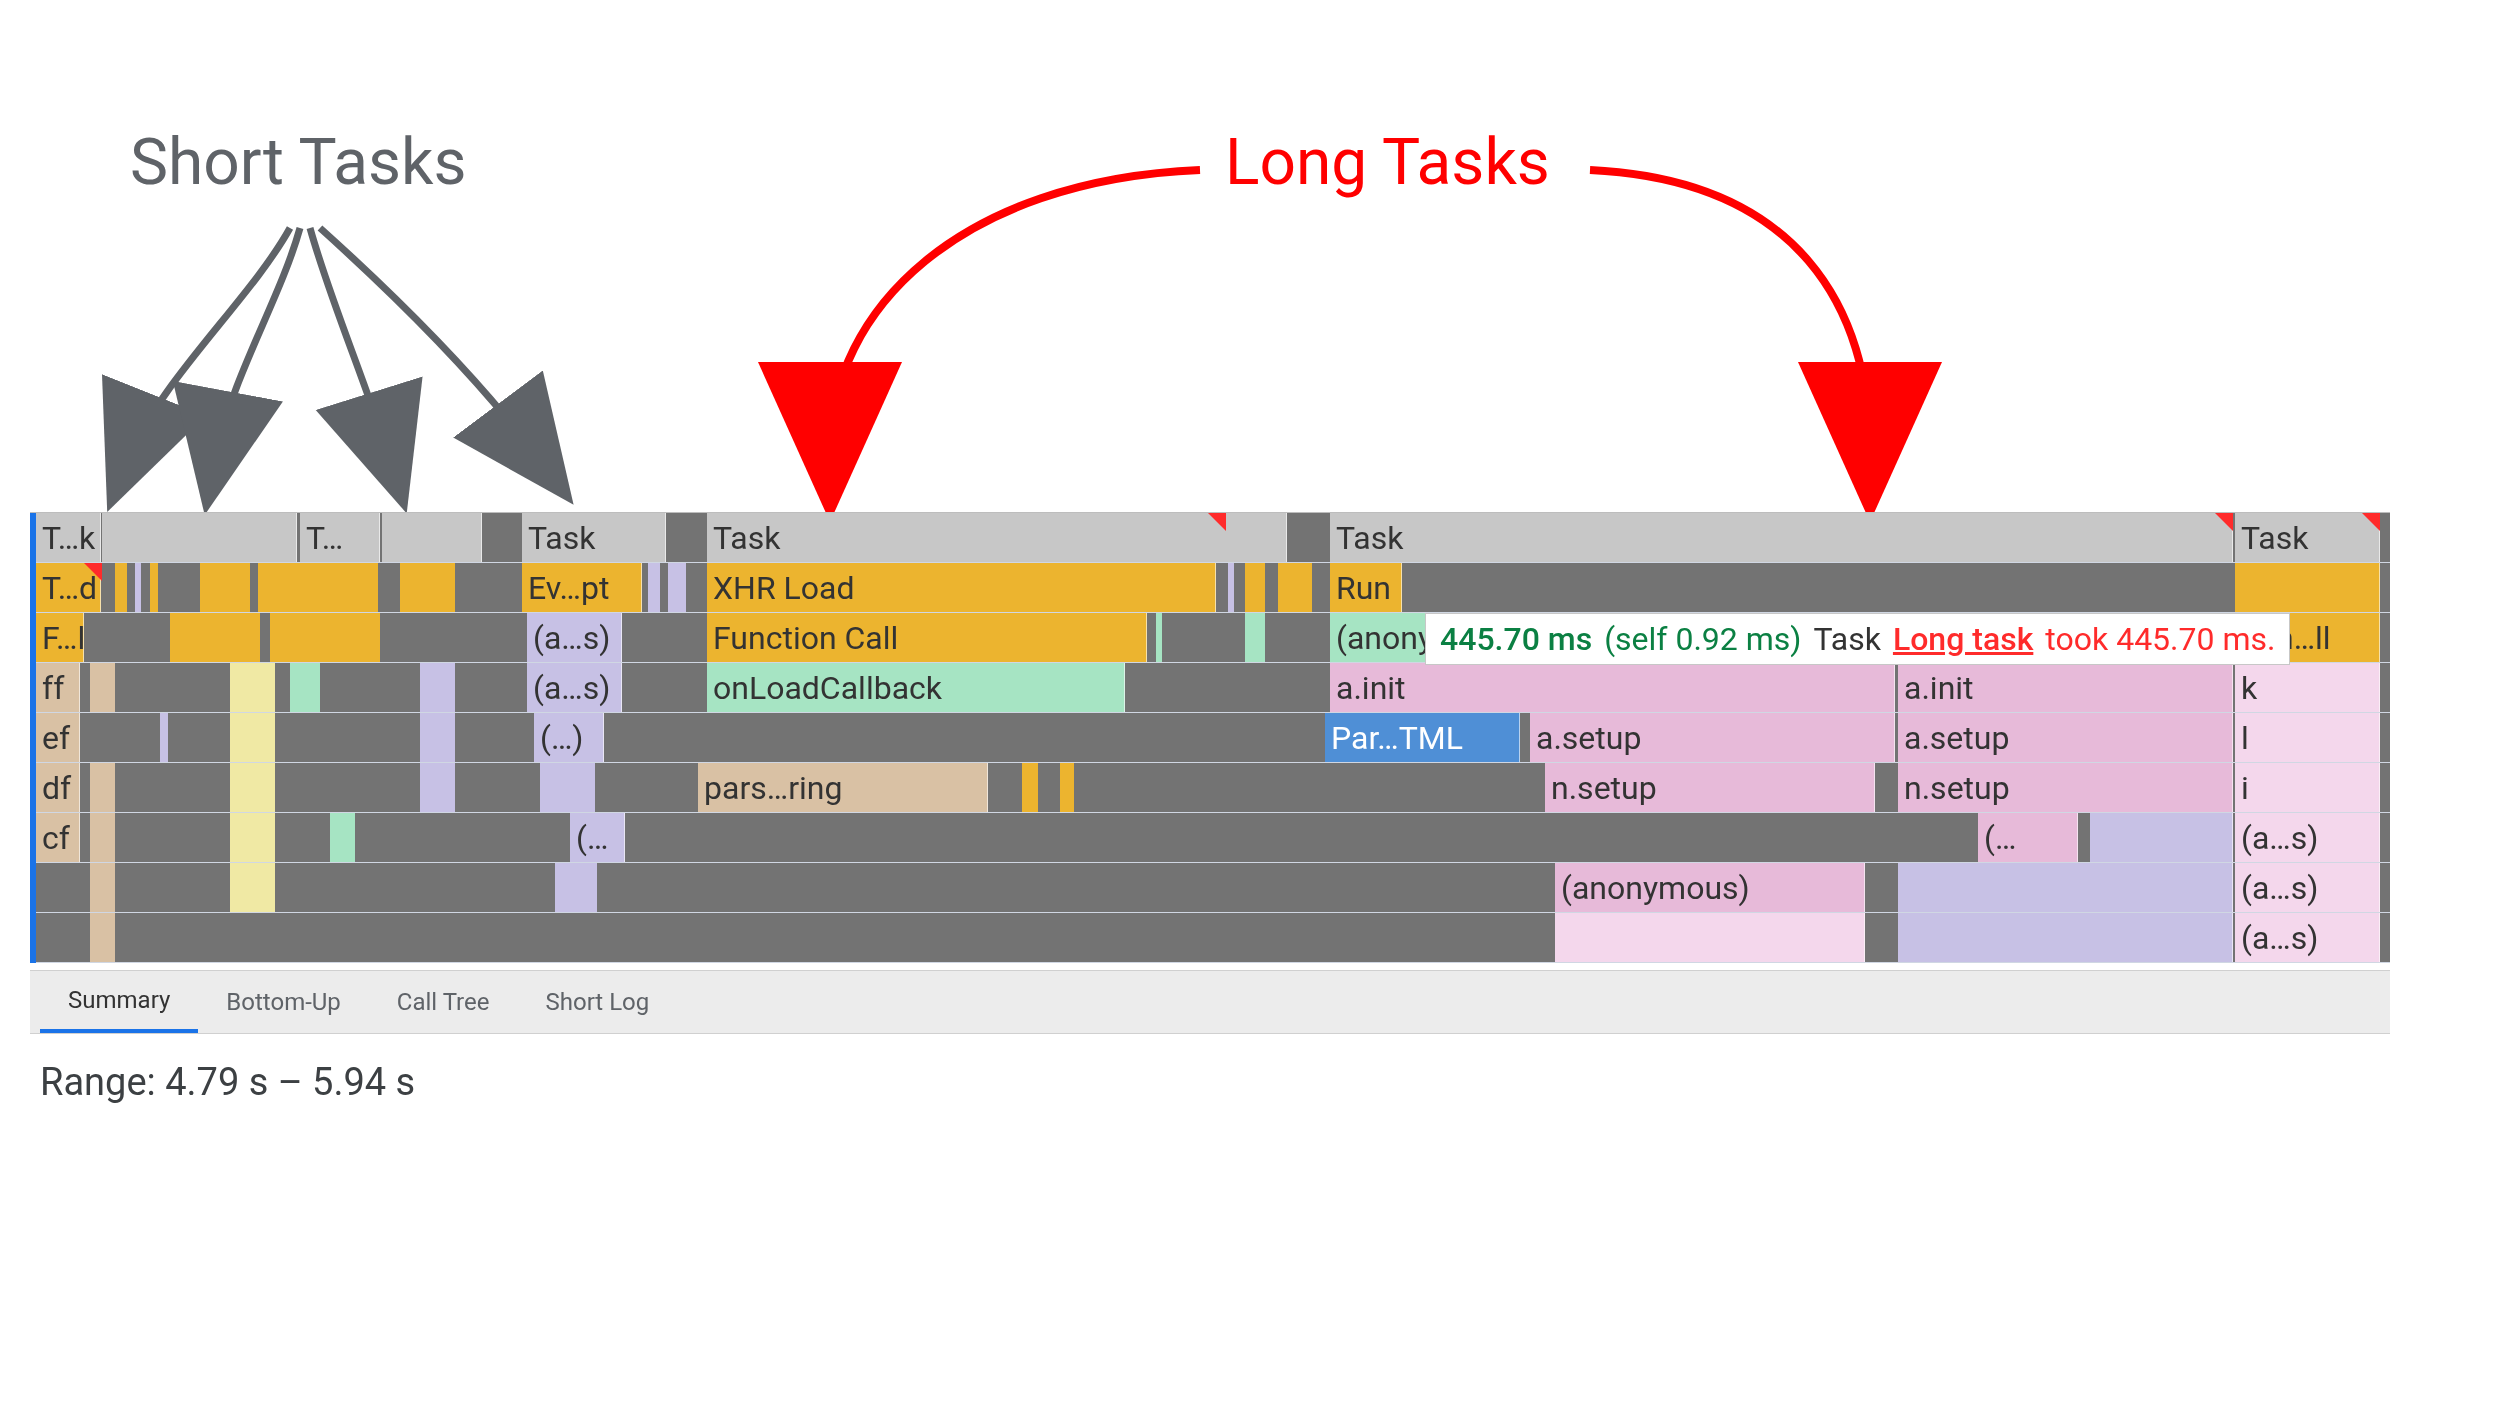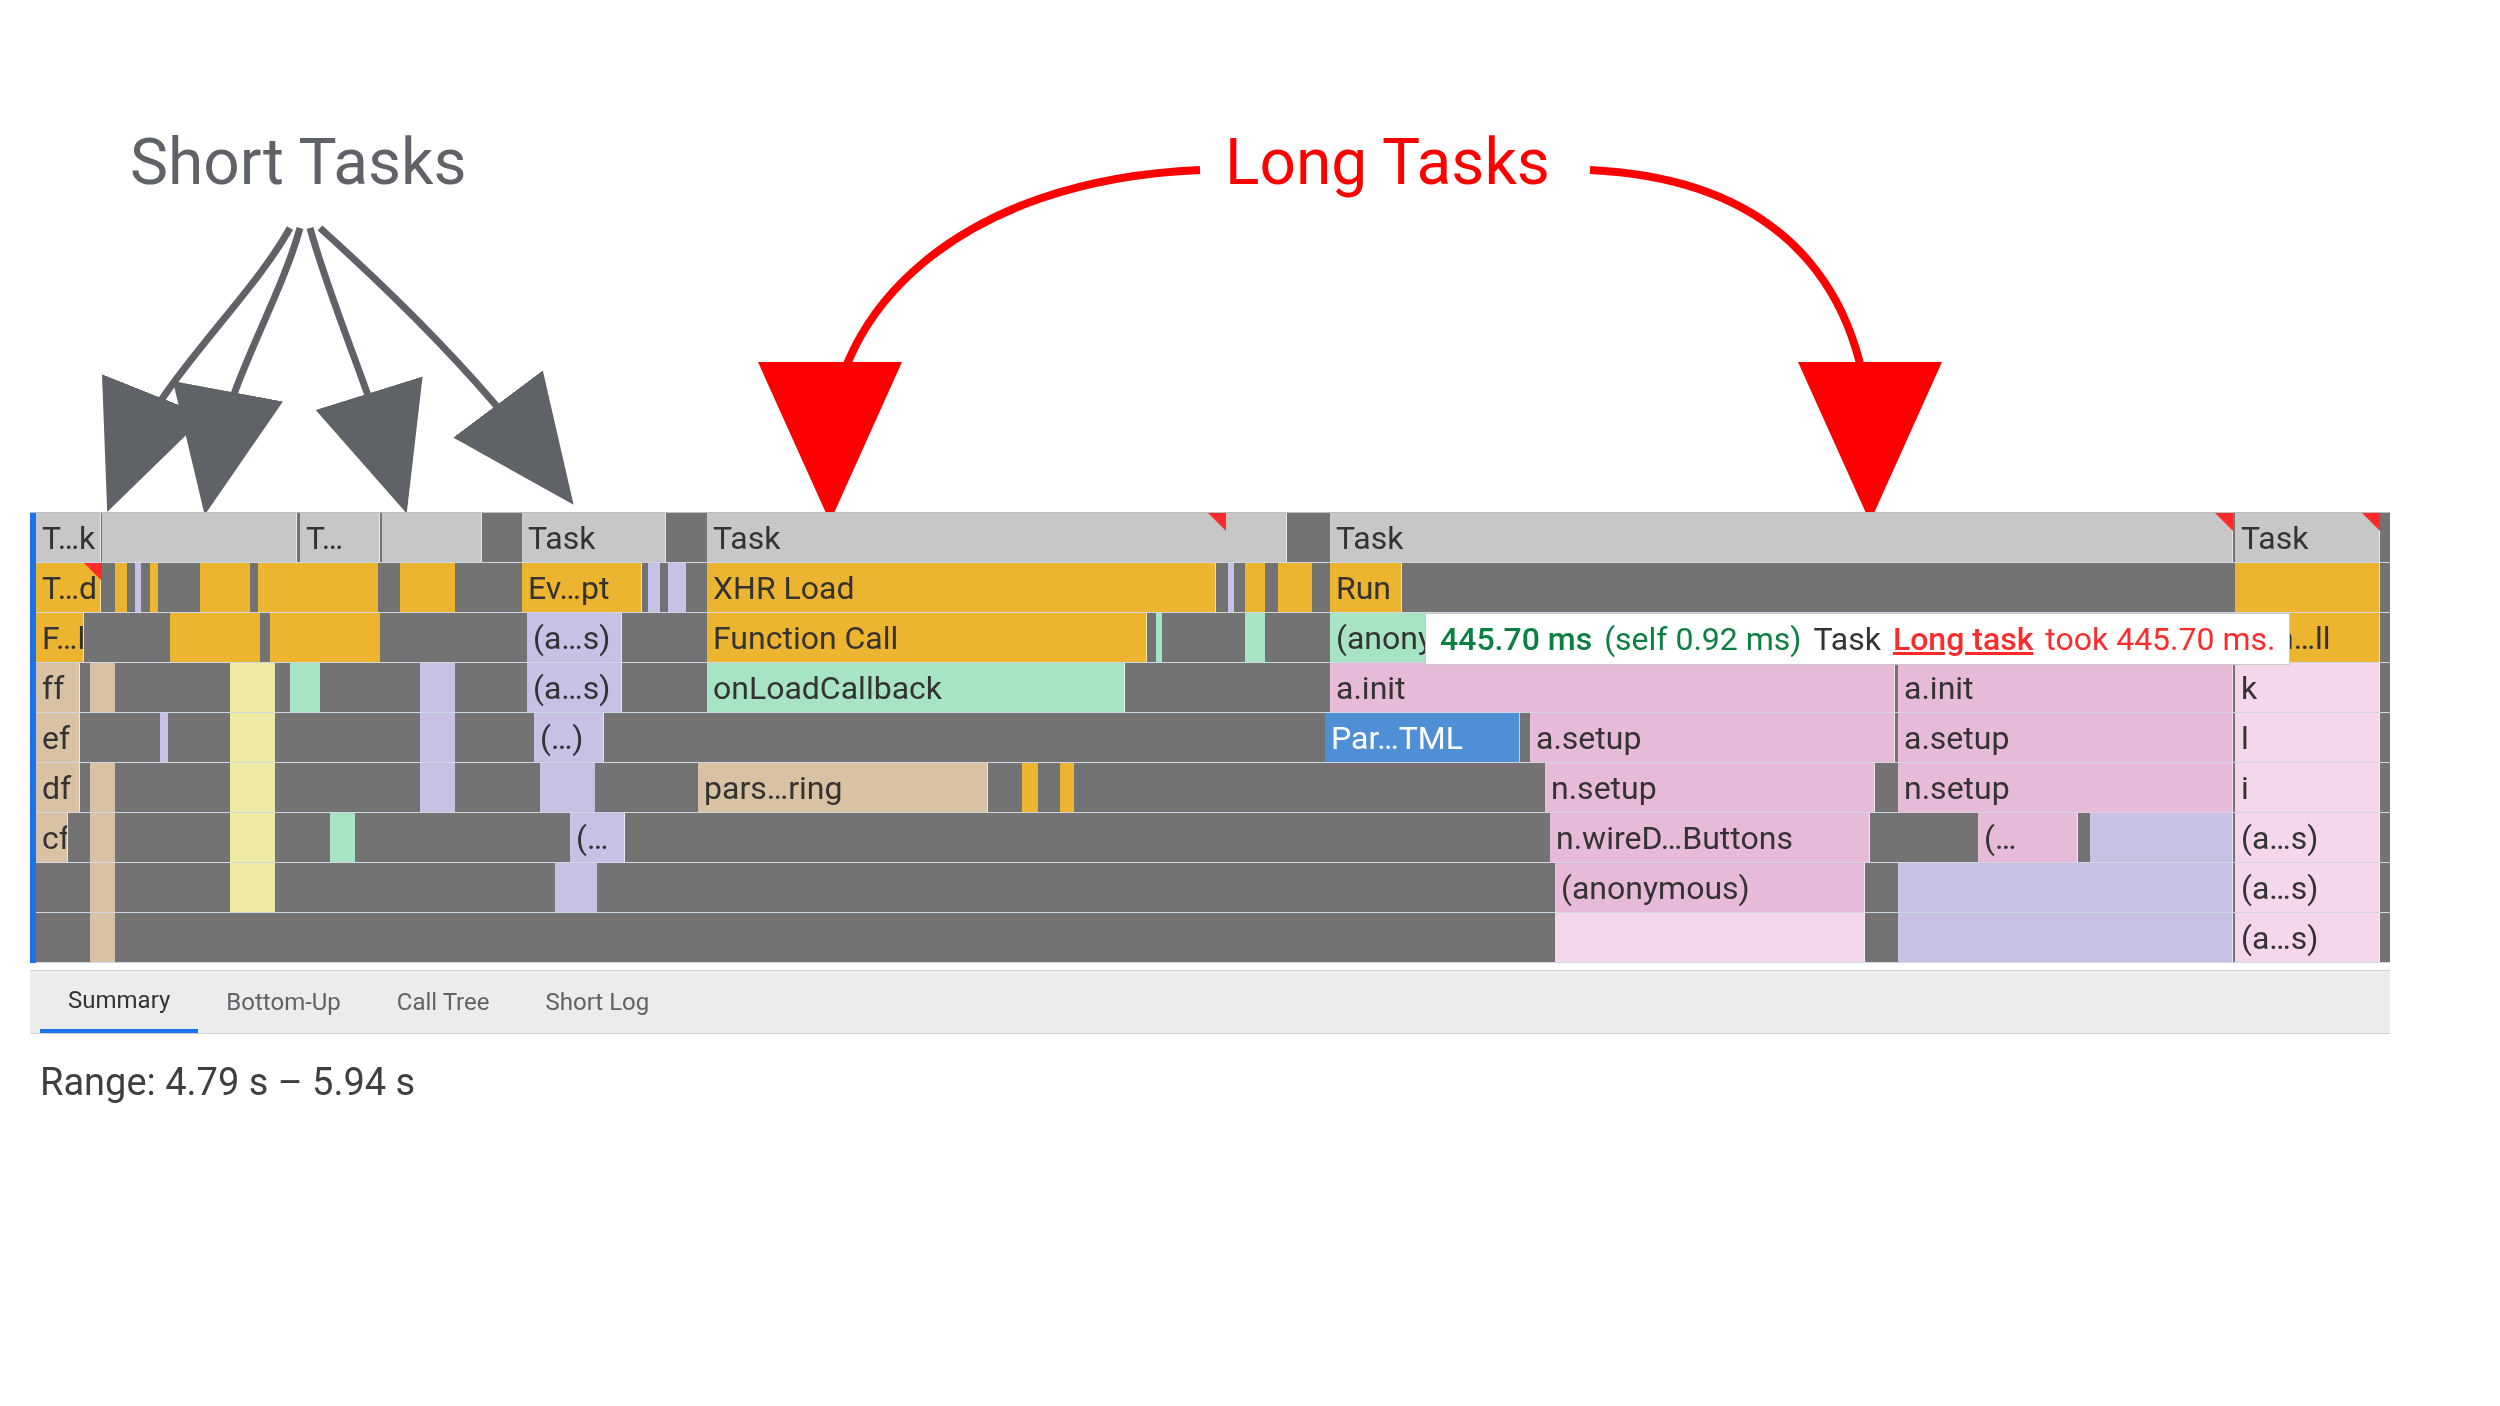--- a/index.html
+++ b/index.html
@@ -236,23 +236,22 @@
     <div class="block lpink" style="left:2205px;width:145px">i</div>
     <div class="stripe tan" style="left:60px;width:25px"></div>
     <div class="stripe yel" style="left:200px;width:45px"></div>
     <div class="stripe lav" style="left:390px;width:35px"></div>
     <div class="stripe orange" style="left:992px;width:16px"></div>
     <div class="stripe orange" style="left:1030px;width:14px"></div>
     <div class="stripe lav" style="left:510px;width:55px"></div>
   </div>
 
   <div class="row">
-    <div class="block tan" style="left:6px;width:32px">cf</div>
+    <div class="block tan" style="left:6px;width:44px">cf</div>
     <div class="block lav" style="left:540px;width:55px">(…</div>
-    <div class="block pink" style="left:1520px;width:320px">n.wireD…Buttons</div>
     <div class="block pink" style="left:1948px;width:100px">(…</div>
     <div class="block lav" style="left:2060px;width:143px"></div>
     <div class="block lpink" style="left:2205px;width:145px">(a…s)</div>
     <div class="stripe tan" style="left:60px;width:25px"></div>
     <div class="stripe yel" style="left:200px;width:45px"></div>
     <div class="stripe green" style="left:300px;width:25px"></div>
   </div>
 
   <div class="row">
     <div class="block pink" style="left:1525px;width:310px">(anonymous)</div>

